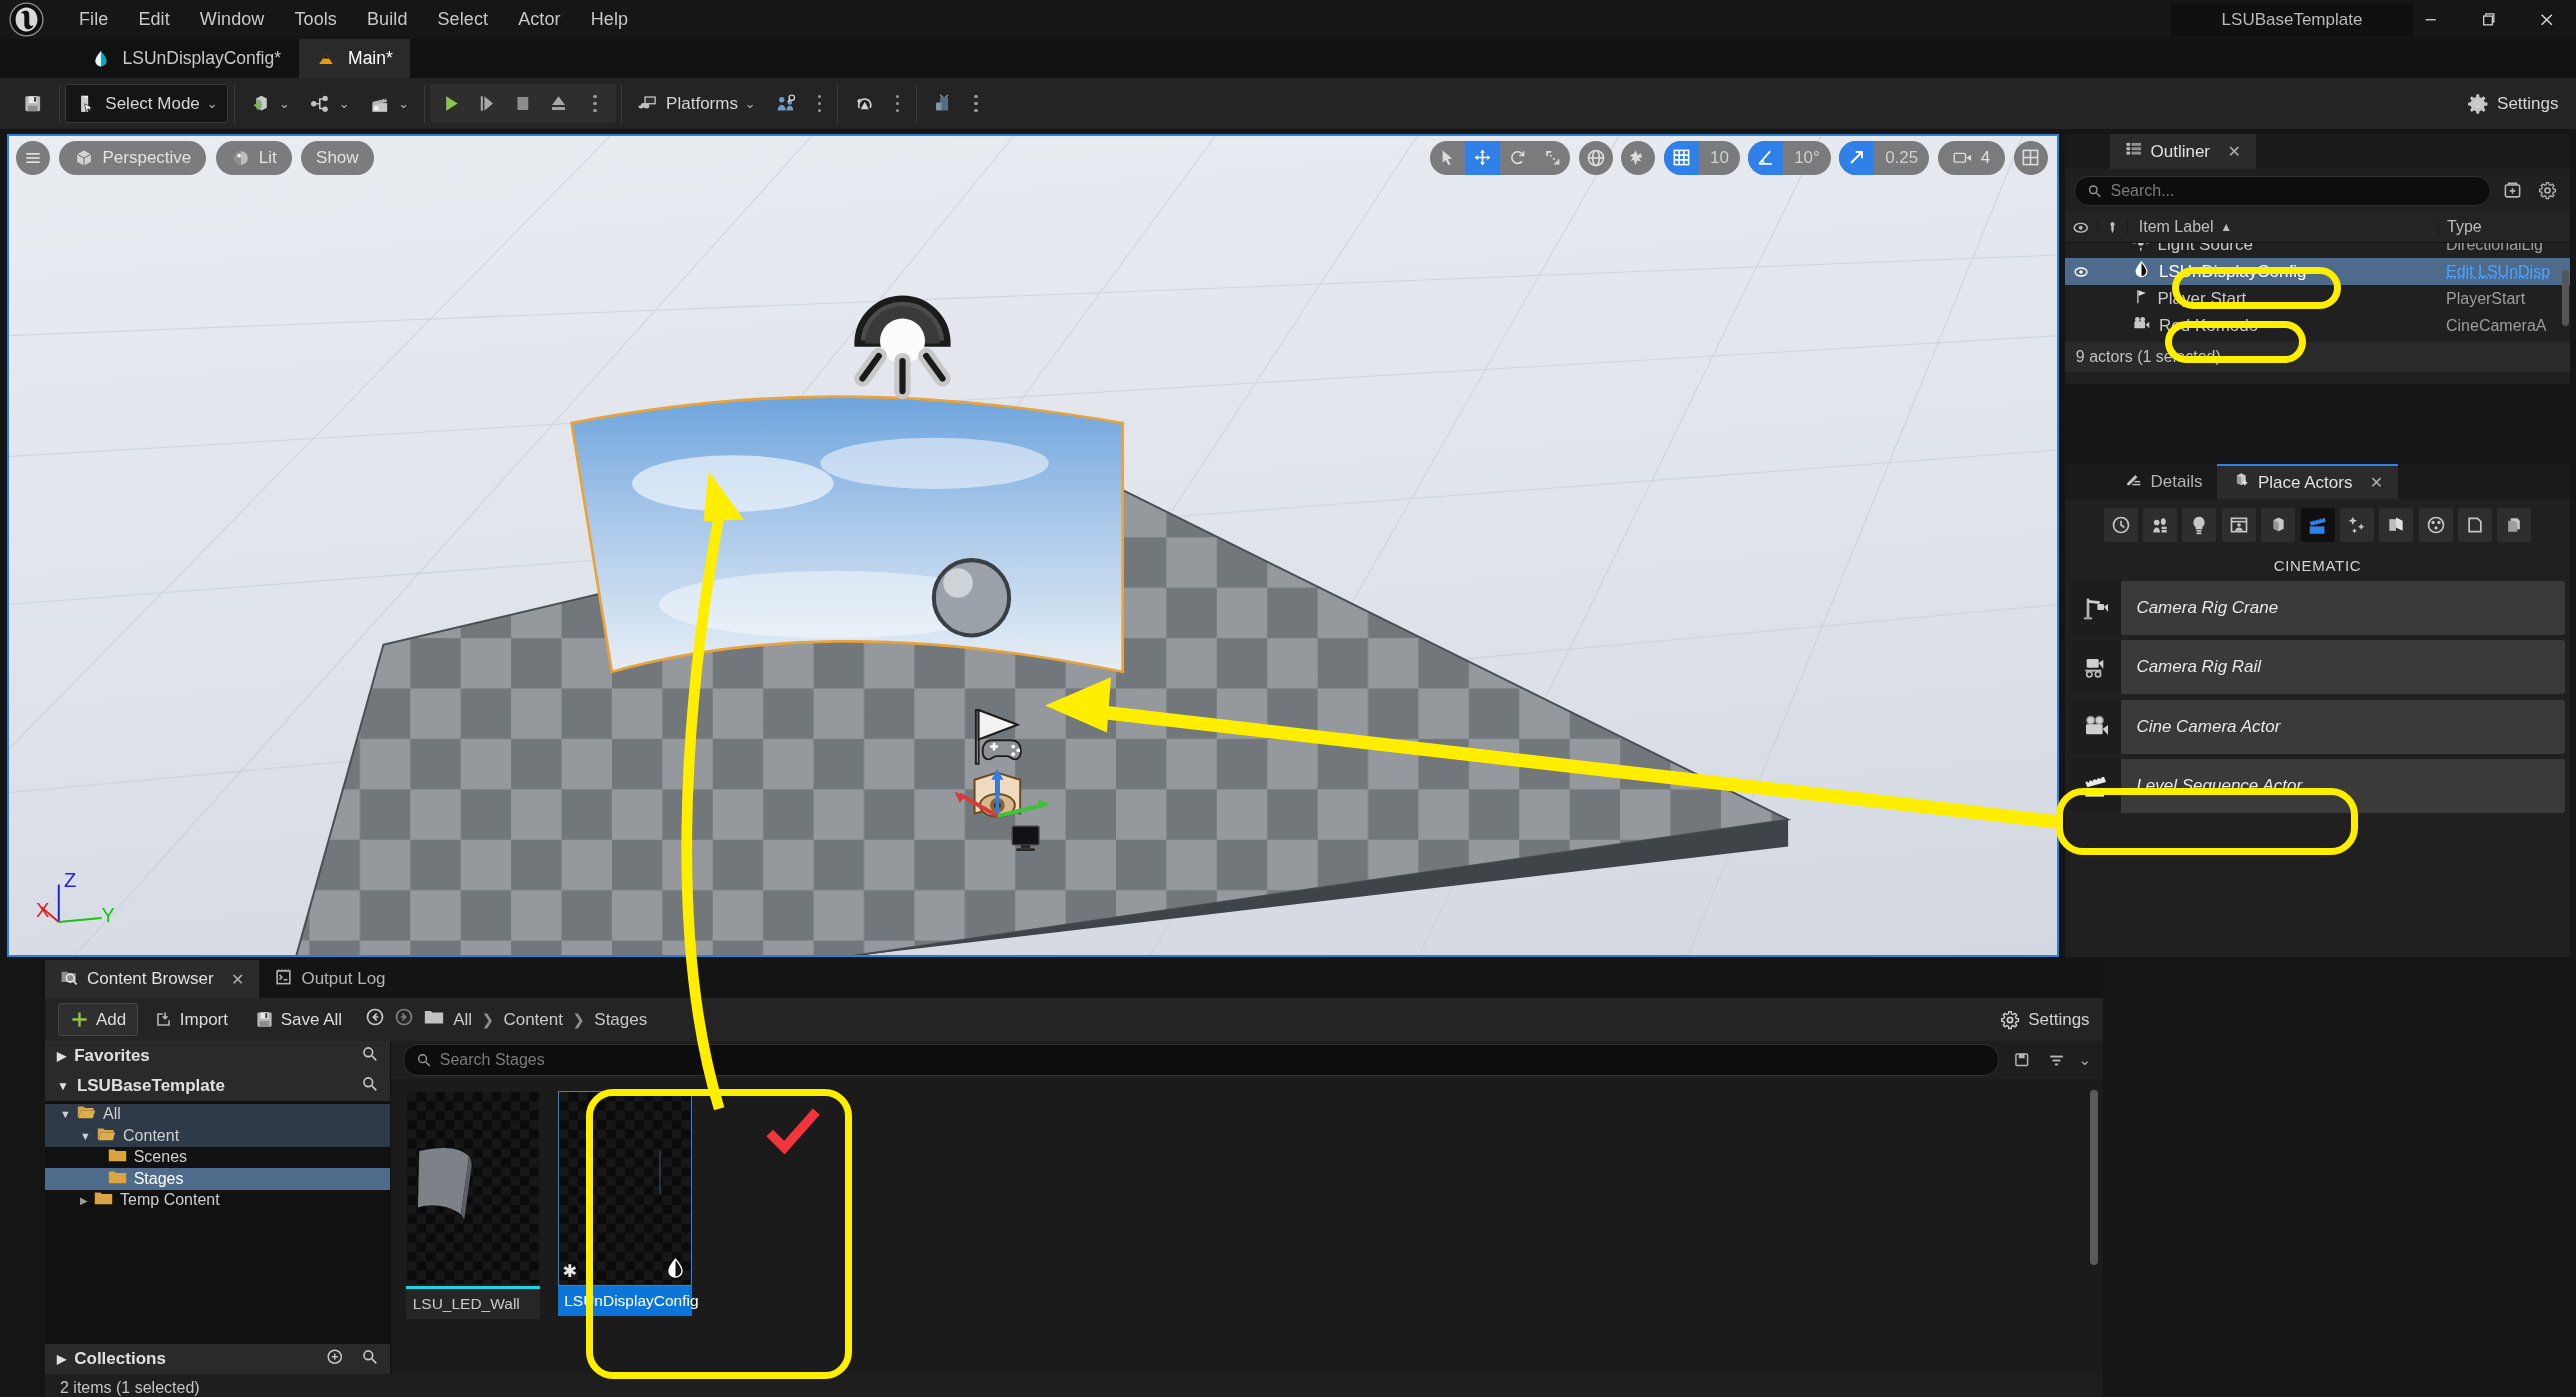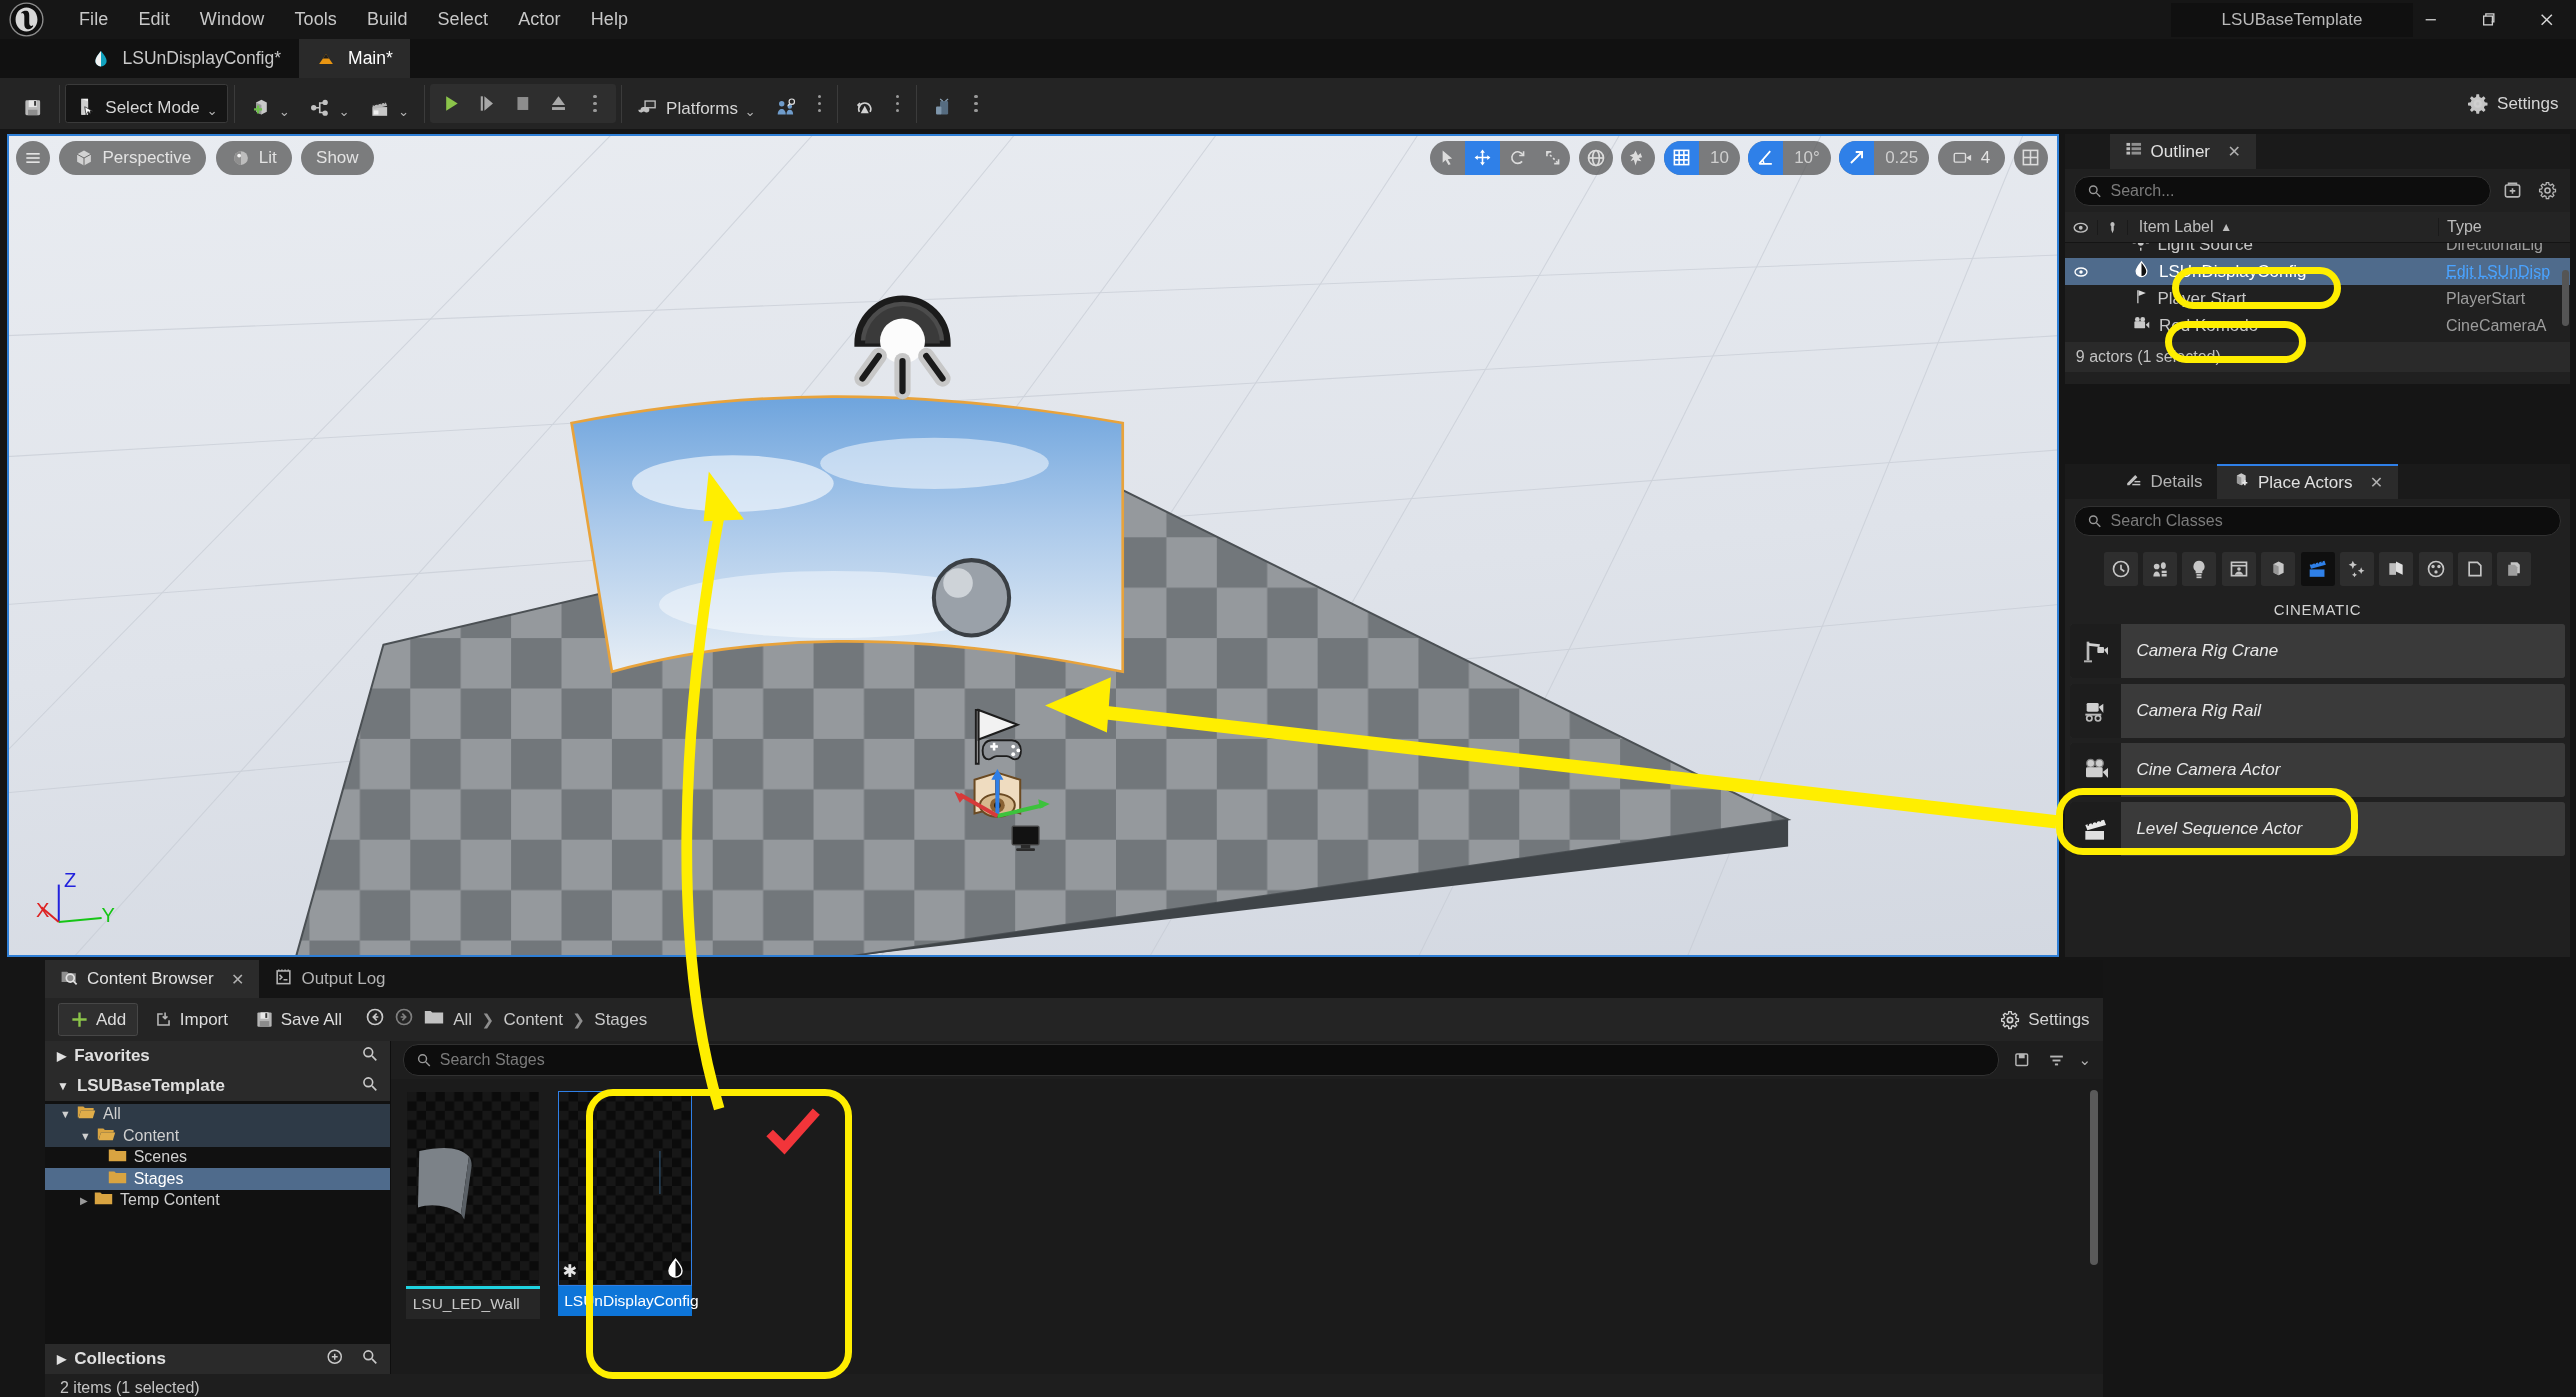--- a/index.html
+++ b/index.html
@@ -27,21 +27,21 @@
   
   .tabrow { position: absolute; left: 0; top: 39px; width: 2576px; height: 39px; background: #111111; display: flex; align-items: flex-end; }
   .atab { height: 39px; display: flex; align-items: center; gap: 12px; padding: 0 17.5px; color: #c9c9c9; font-size: 17.5px; }
   .atab.first { margin-left: 73px; background: #111; }
   .atab.active { background: #2a2a2a; color: #fff; }
   .atab .ticon { width: 20px; height: 20px; display: inline-block; }
 
   
   .toolbar { position: absolute; left: 0; top: 78px; width: 2576px; height: 51px; background: #242424; display: flex; align-items: center; }
   .tb-sep { width: 0.7px; height: 38px; background: #3b3b3b; margin: 0 5.4px; }
-  .tb-btn { display: flex; align-items: flex-end; gap: 6.7px; padding: 4px 9.4px; color: #d5d5d5; font-size: 17px; height: 39px; border-radius: 2.7px; }
+  .tb-btn { display: flex; align-items: center; gap: 6.7px; padding: 4px 9.4px; color: #d5d5d5; font-size: 17px; height: 39px; border-radius: 2.7px; }
   .tb-btn.dark { background: #151515; border: 0.7px solid #3a3a3a; }
   .tb-icon { width: 23px; height: 23px; display: inline-flex; align-items: center; justify-content: center; }
   .tb-icon svg { width: 21.5px; height: 21.5px; }
   .caret { font-size: 13.4px; color: #b5b5b5; }
   .playgroup { display: flex; align-items: center; background: #2e2e2e; border-radius: 3.4px; height: 39px; padding: 0 2.7px; }
   .playgroup > div { width: 36px; height: 36px; display: flex; align-items: center; justify-content: center; }
   .kebab { display: flex; flex-direction: column; gap: 3.4px; align-items: center; }
   .kebab i { width: 3.4px; height: 3.4px; background: #9a9a9a; border-radius: 50%; display: block; }
   .settings-right { position: absolute; right: 17.5px; top: 78px; height: 51px; display: flex; align-items: center; gap: 8px; color: #d5d5d5; font-size: 17px; }
 
@@ -749,29 +749,20 @@
       <div class="panel-tab acc">
         <span>
           <svg width="17.5" height="17.5" viewBox="0 0 32 32">
               <path d="M9 8l8-4 8 4v14l-8 4-8-4z" fill="#c9c9c9"></path>
               <path d="M9 8l8 4v14l-8-4z" fill="#9b9b9b"></path>
               <path d="M19 20h3v-3h3v3h3v3h-3v3h-3v-3h-3z" fill="#e8e8e8"></path>
             </svg>
         </span>
         <span>Place Actors</span>
         <span class="x">✕</span>
-      </div>
-    </div>
-    <div class="srow">
-      <div class="searchbox">
-        <svg width="16" height="16" viewBox="0 0 24 24">
-            <circle cx="10" cy="10" r="6" fill="none" stroke="#9a9a9a" stroke-width="2.2"></circle>
-            <line x1="15" y1="15" x2="21" y2="21" stroke="#9a9a9a" stroke-width="2.2"></line>
-          </svg>
-        <input placeholder="Search Classes" style="">
       </div>
     </div>
     <div class="cat-icons">
       <div class="cat-ic">
         <svg width="20" height="20" viewBox="0 0 24 24">
             <circle cx="12" cy="12" r="9" fill="none" stroke="#c6c6c6" stroke-width="2"></circle>
             <path d="M12 7v5l4 3" fill="none" stroke="#c6c6c6" stroke-width="2"></path>
           </svg>
       </div>
       <div class="cat-ic">

